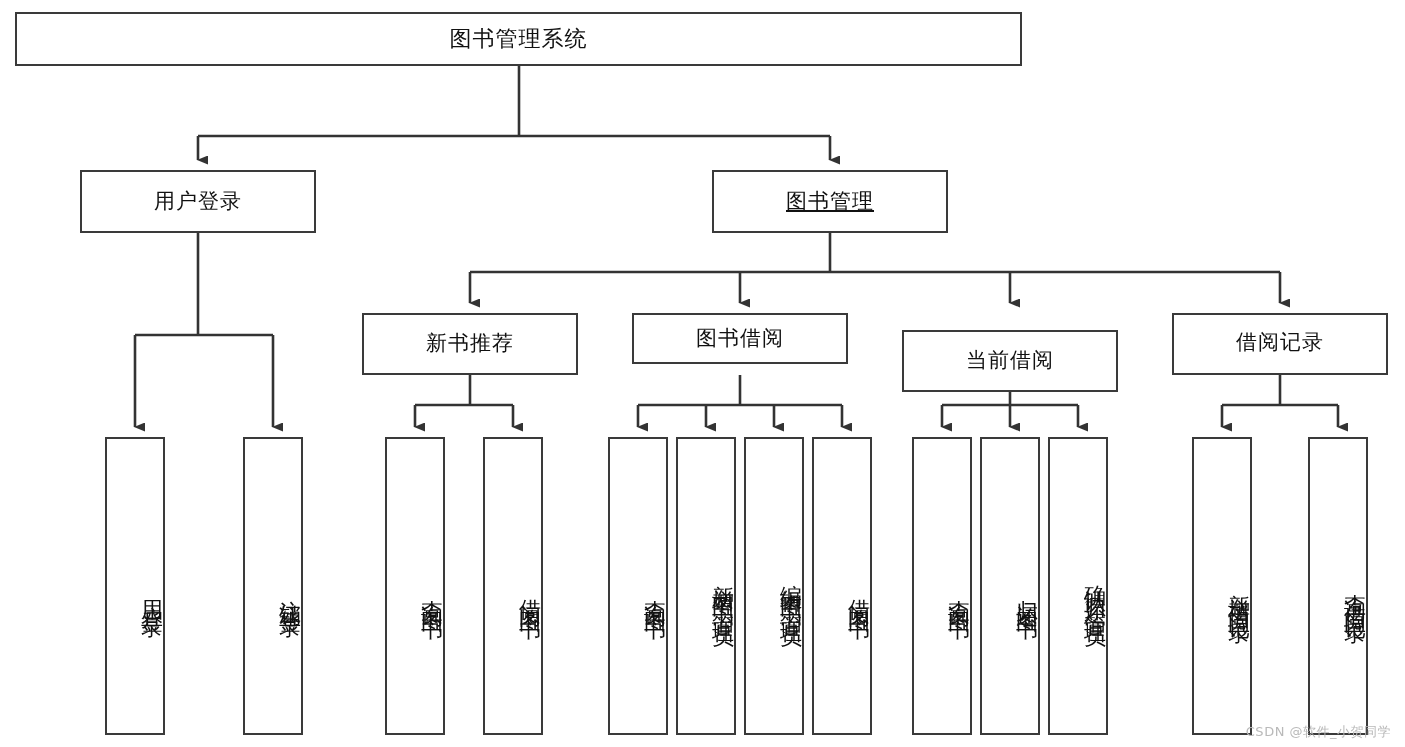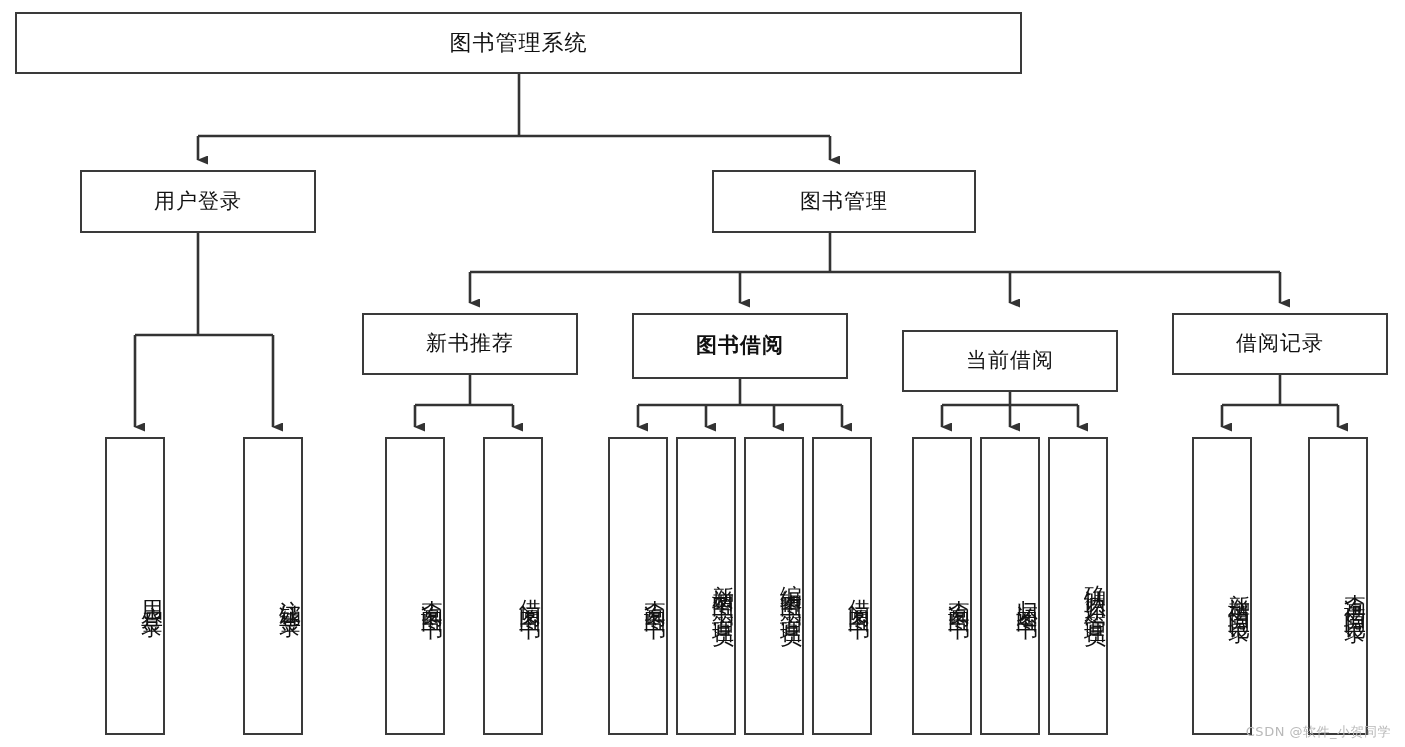--- a/index.html
+++ b/index.html
@@ -117,41 +117,41 @@
       <path d="M 1010,405 L 1010,427" marker-end="url(#arrowhead)"></path>
       <path d="M 1078,405 L 1078,427" marker-end="url(#arrowhead)"></path>
 
       <path d="M 1280,375 L 1280,405"></path>
       <path d="M 1222,405 L 1338,405"></path>
       <path d="M 1222,405 L 1222,427" marker-end="url(#arrowhead)"></path>
       <path d="M 1338,405 L 1338,427" marker-end="url(#arrowhead)"></path>
     </g>
   </svg>
 
-  <div class="node horizontal root" style="left:15px; top:12px; width:1007px; height:62px;">
+  <div class="node horizontal root" style="left:15px; top:12px; width:1007px; height:54px;">
     <span class="node-label">图书管理系统</span>
   </div>
 
   <div class="node horizontal" style="left:80px; top:170px; width:236px; height:63px;">
     <span class="node-label">用户登录</span>
   </div>
-  <div class="node horizontal" style="left:712px; top:170px; width:264px; height:63px;">
+  <div class="node horizontal" style="left:712px; top:170px; width:236px; height:63px;text-decoration:underline;">
     <span class="node-label">图书管理</span>
   </div>
 
   <div class="node horizontal" style="left:362px; top:313px; width:216px; height:62px;text-align:center;">
     <span class="node-label">新书推荐</span>
   </div>
-  <div class="node horizontal" style="left:632px; top:313px; width:216px; height:66px;font-weight:bold;">
+  <div class="node horizontal" style="left:632px; top:313px; width:216px; height:51px;">
     <span class="node-label">图书借阅</span>
   </div>
   <div class="node horizontal" style="left:902px; top:330px; width:216px; height:62px;">
     <span class="node-label">当前借阅</span>
   </div>
-  <div class="node horizontal" style="left:1172px; top:313px; width:216px; height:62px;">
+  <div class="node horizontal" style="left:1172px; top:313px; width:216px; height:62px;font-family:Liberation Mono, monospace;">
     <span class="node-label">借阅记录</span>
   </div>
 
   <div class="node vertical" style="left:105px; top:437px; width:60px; height:298px;">
     <span class="node-label">用户登录</span>
   </div>
   <div class="node vertical" style="left:243px; top:437px; width:60px; height:298px;">
     <span class="node-label">注销登录</span>
   </div>
 

